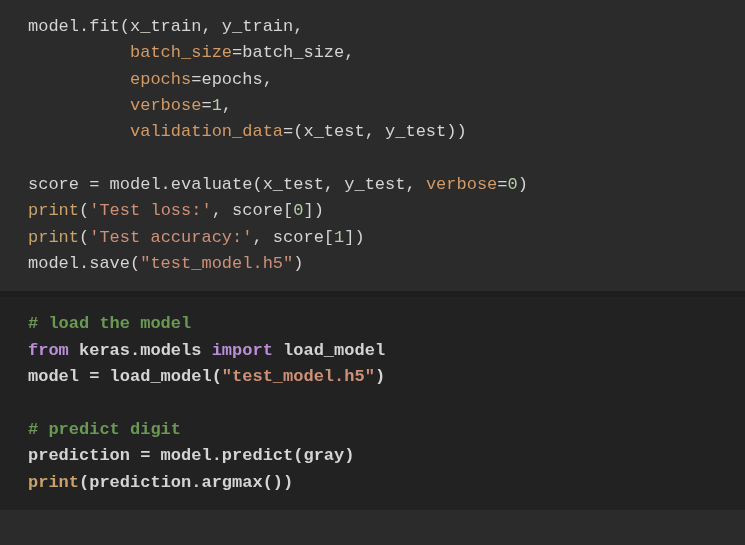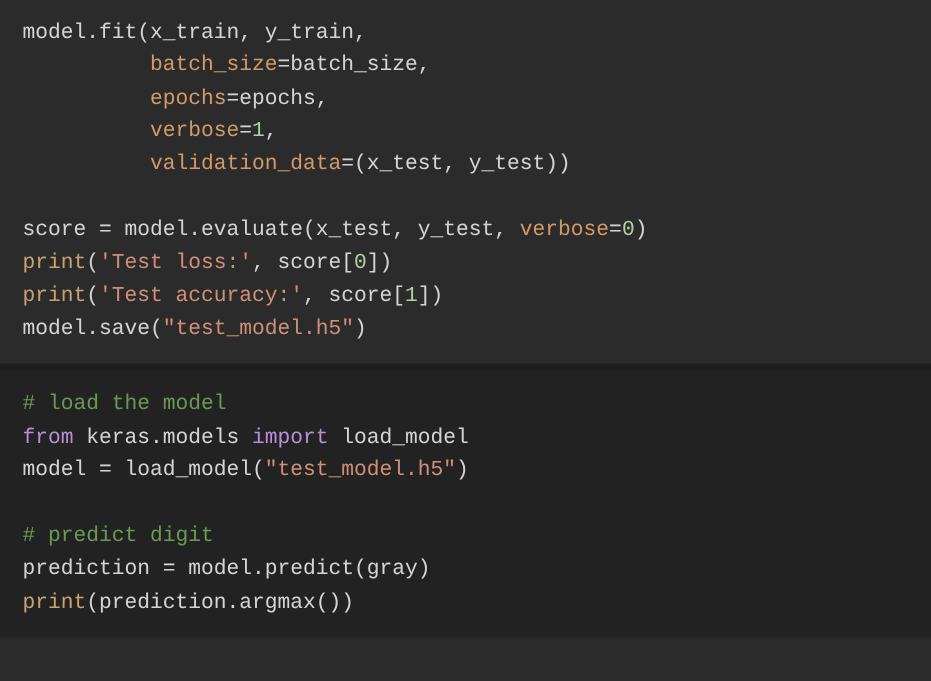--- a/index.html
+++ b/index.html
@@ -16,28 +16,30 @@
       height: 545px;
       overflow: hidden;
     }
     .code-block {
       padding: 14px 18px;
       background: #2b2b2b;
     }
     .code-block2 {
       padding: 14px 18px;
       background: #222222;
+      font-weight: bold;
     }
     .divider {
       height: 6px;
       background: #1e1e1e;
     }
     pre {
       white-space: pre;
       font-family: inherit;
+      margin-left: 10px;
     }
     .default { color: #d4d4d4; }
     .keyword { color: #ba8ed8; }
     .func { color: #c9a26d; }
     .string { color: #ce9178; }
     .number { color: #b5cea8; }
     .comment { color: #6a9955; }
     .param { color: #d19a66; }
   </style>
 </head>

